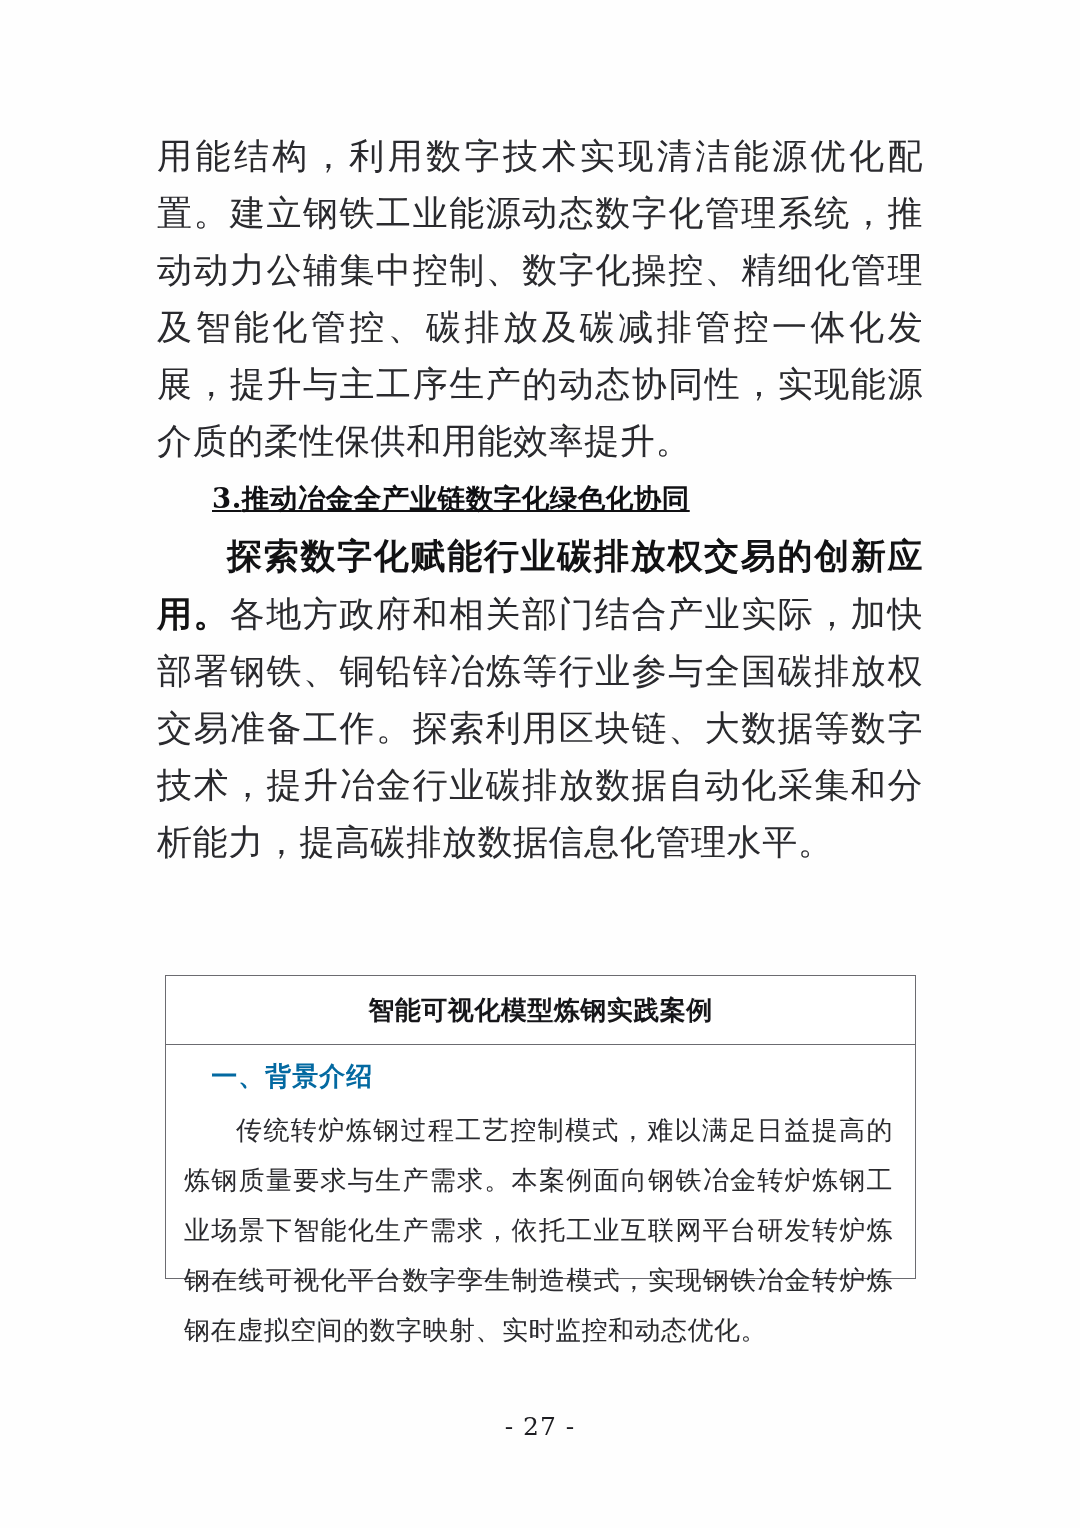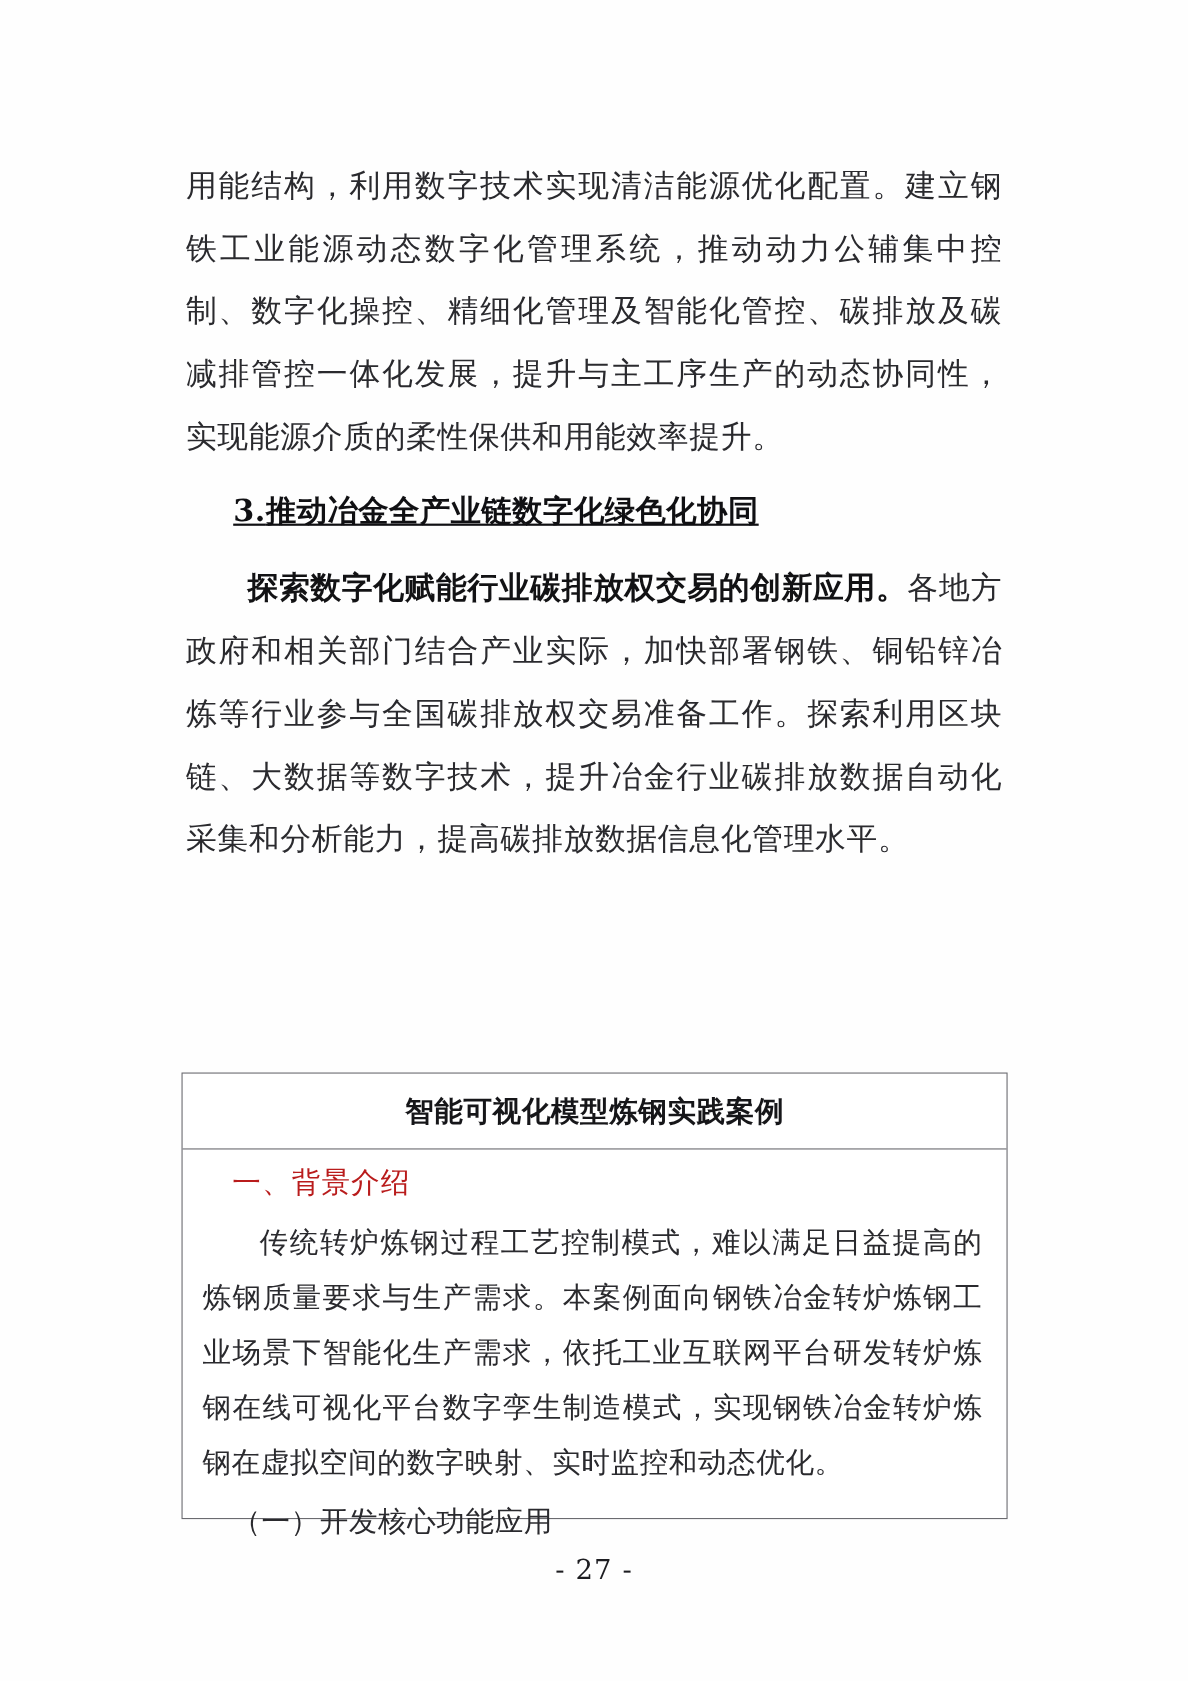--- a/index.html
+++ b/index.html
@@ -25,27 +25,27 @@
   
   .content {
     position: absolute;
     left: 157px;
     top: 128px;
     width: 766px;
   }
 
   .para {
     font-family: "DejaVu Serif", "Liberation Serif", serif;
-    font-size: 28px;
+    font-size: 35px;
     line-height: 57px;
     letter-spacing: 0.6px;
     text-align: justify;
     text-justify: inter-character;
     color: #2a2a2e;
-    margin: 12px;
+    margin: 0;
     -webkit-font-smoothing: antialiased;
   }
   .para.indent { text-indent: 2em; }
   .para.cont   { text-indent: 0; }
 
   .lead {
     font-weight: bold;
     color: #121214;
     letter-spacing: 0.4px;
   }
@@ -66,21 +66,21 @@
     font-family: "DejaVu Serif", "Liberation Serif", serif;
     font-weight: bold;
   }
 
   
   .case-box {
     position: absolute;
     left: 165px;
     top: 975px;
     width: 751px;
-    height: 406px;
+    height: 304px;
     border: 1.6px solid #6b6b70;
     box-sizing: border-box;
     background: #ffffff;
   }
   .case-title-cell {
     height: 68px;
     border-bottom: 1.4px solid #6b6b70;
     display: flex;
     align-items: center;
     justify-content: center;
@@ -91,22 +91,22 @@
     font-size: 26px;
     letter-spacing: 0.5px;
     color: #161619;
   }
   .case-body {
     padding: 6px 18px 0 14px;
   }
   .case-head {
     font-size: 26px;
     line-height: 50px;
-    font-weight: normal;
-    color: #b91c1c;
+    font-weight: bold;
+    color: #0369a1;
     text-indent: 1.2em;
     letter-spacing: 1px;
     margin: 0;
     font-family: "DejaVu Serif", "Liberation Serif", serif;
   }
   .case-para {
     font-size: 26px;
     line-height: 50px;
     letter-spacing: 0.5px;
     text-align: justify;
@@ -165,21 +165,20 @@
       <div class="case-title">智能可视化模型炼钢实践案例</div>
     </div>
 
     <div class="case-body">
 
       <p class="case-head">一、背景介绍</p>
 
       <p class="case-para indent">传统转炉炼钢过程工艺控制模式，难以满足日益提高的炼钢质量要求与生产需求。本案例面向钢铁冶金转炉炼钢工业场景下智能化生产需求，依托工业互联网平台研发转炉炼钢在线可视化平台数字孪生制造模式，实现钢铁冶金转炉炼钢在虚拟空间的数字映射、实时监控和动态优化。</p>
 
 
-      <p class="case-sub">（一）开发核心功能应用</p>
 
     </div>
 
   </div>
 
   <div class="page-number">- 27 -</div>
 
 </div>
 
 </body></html>

